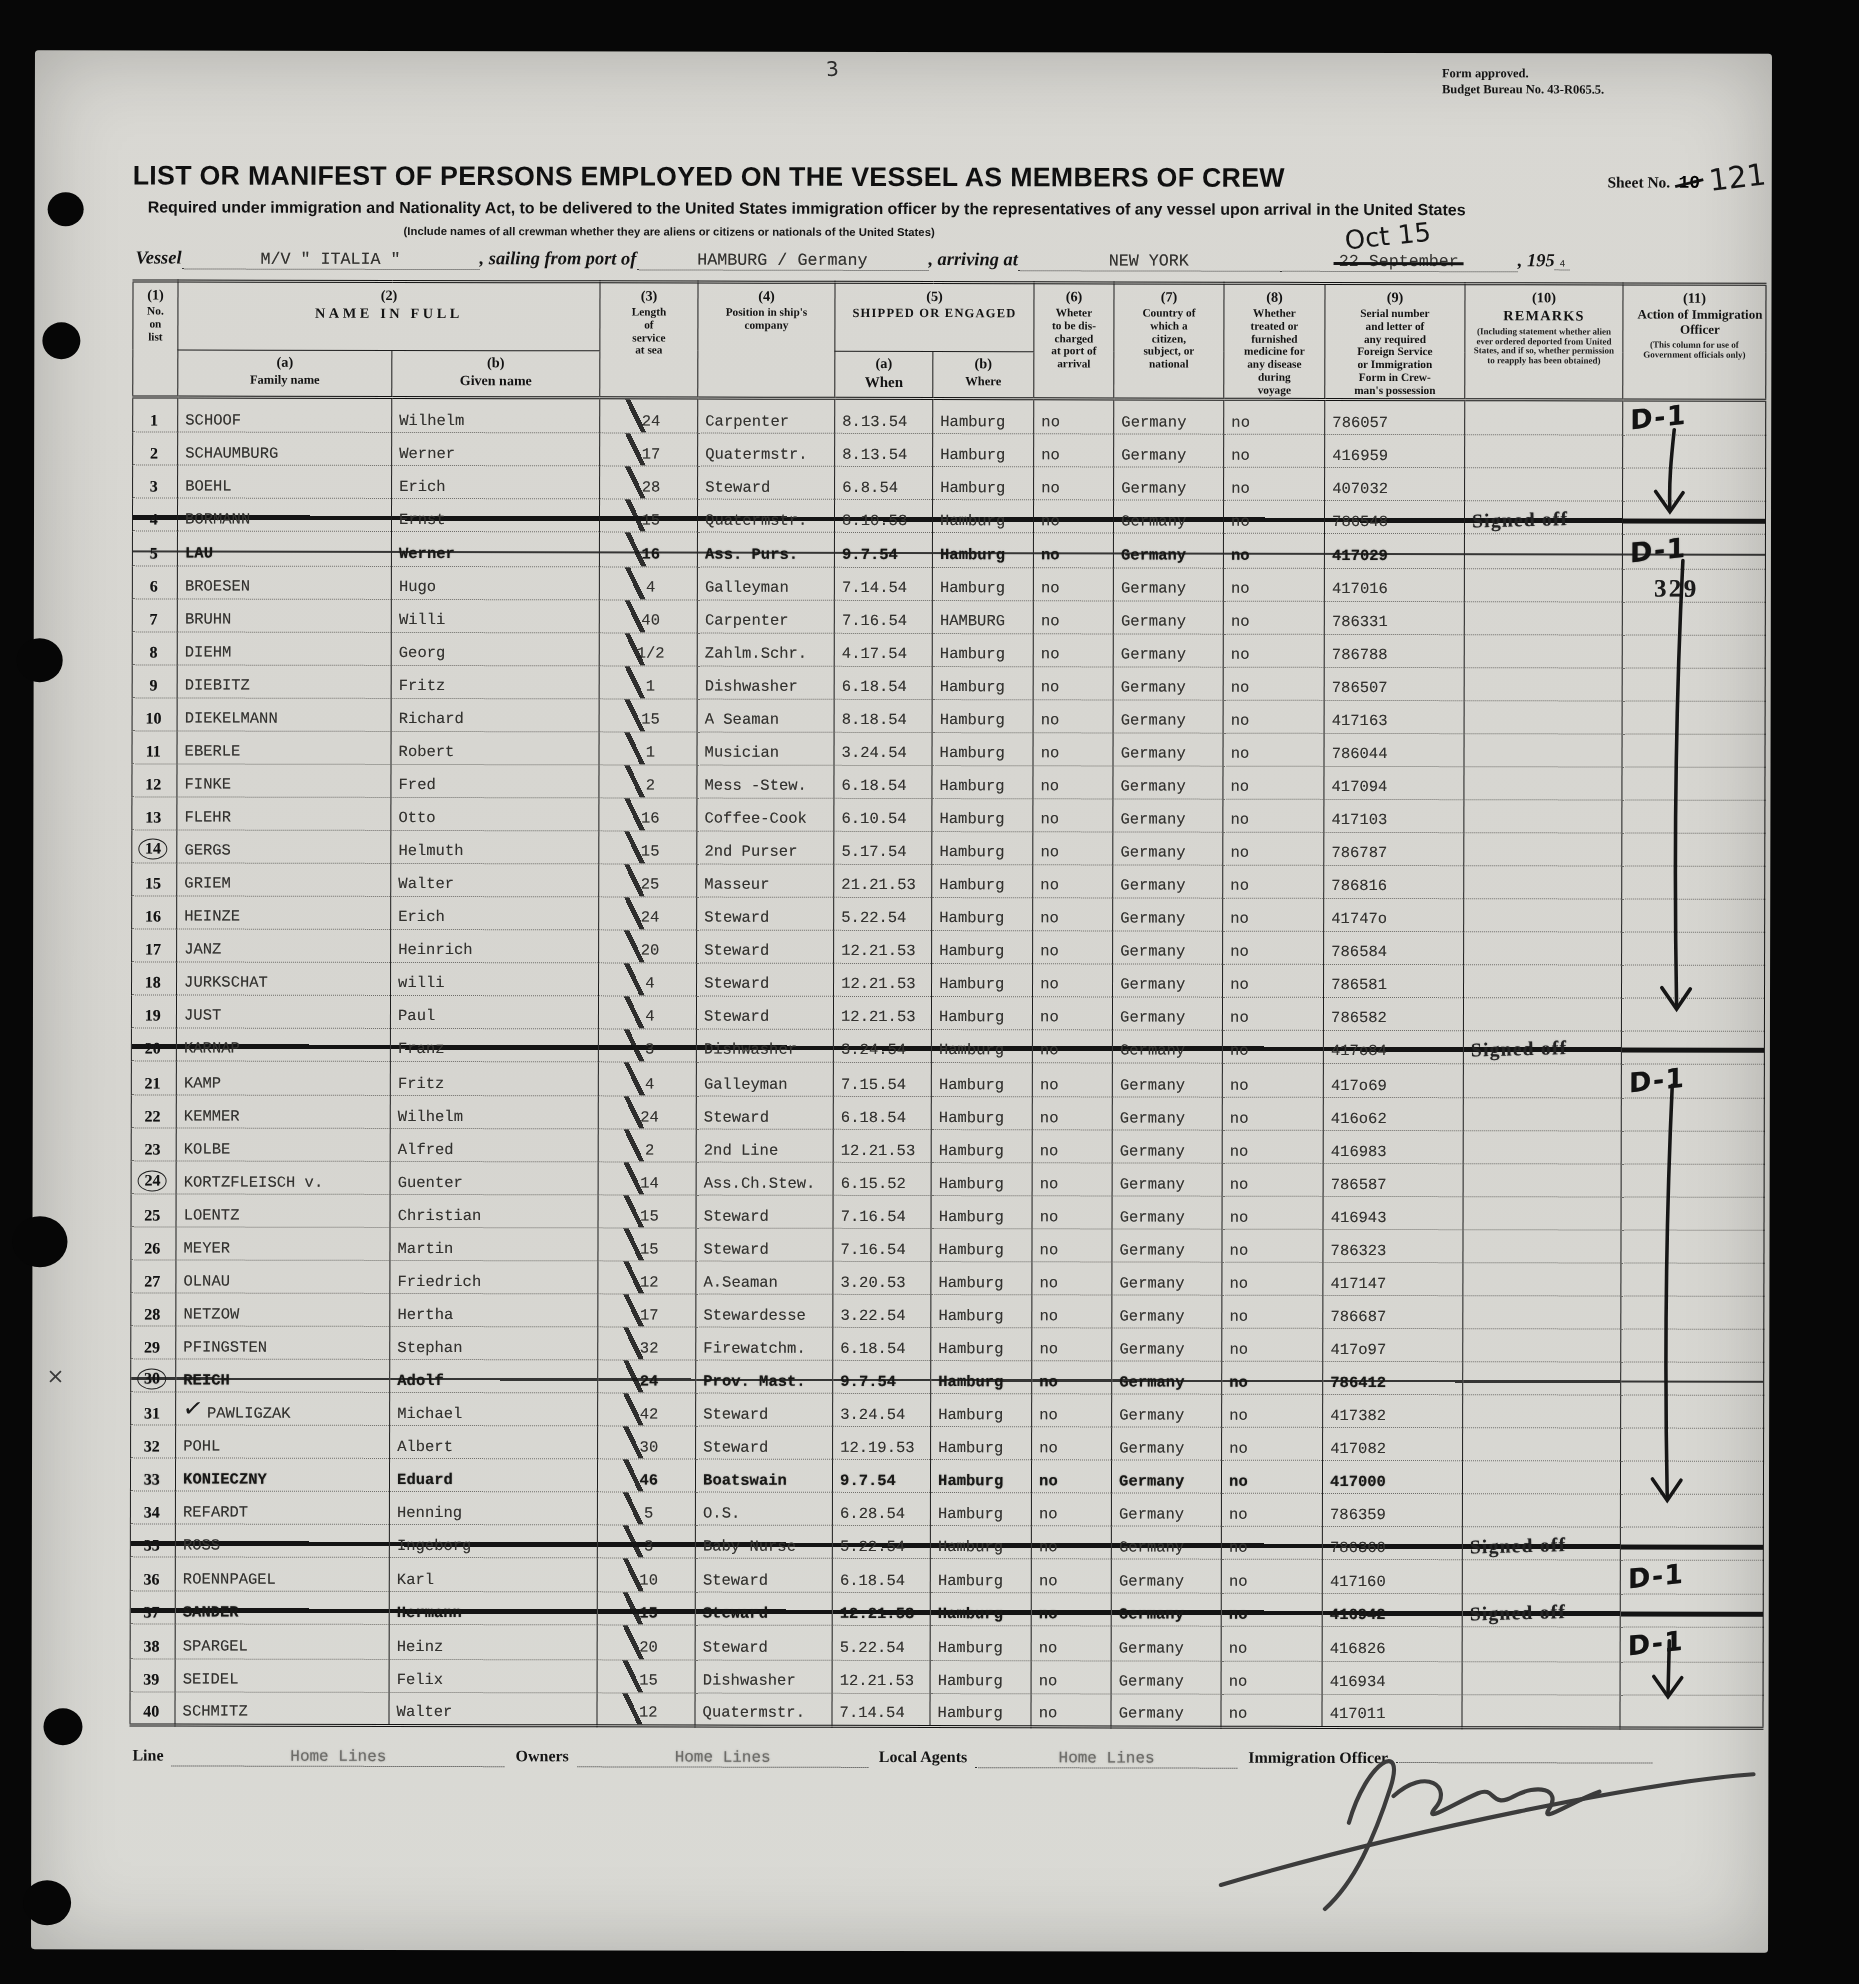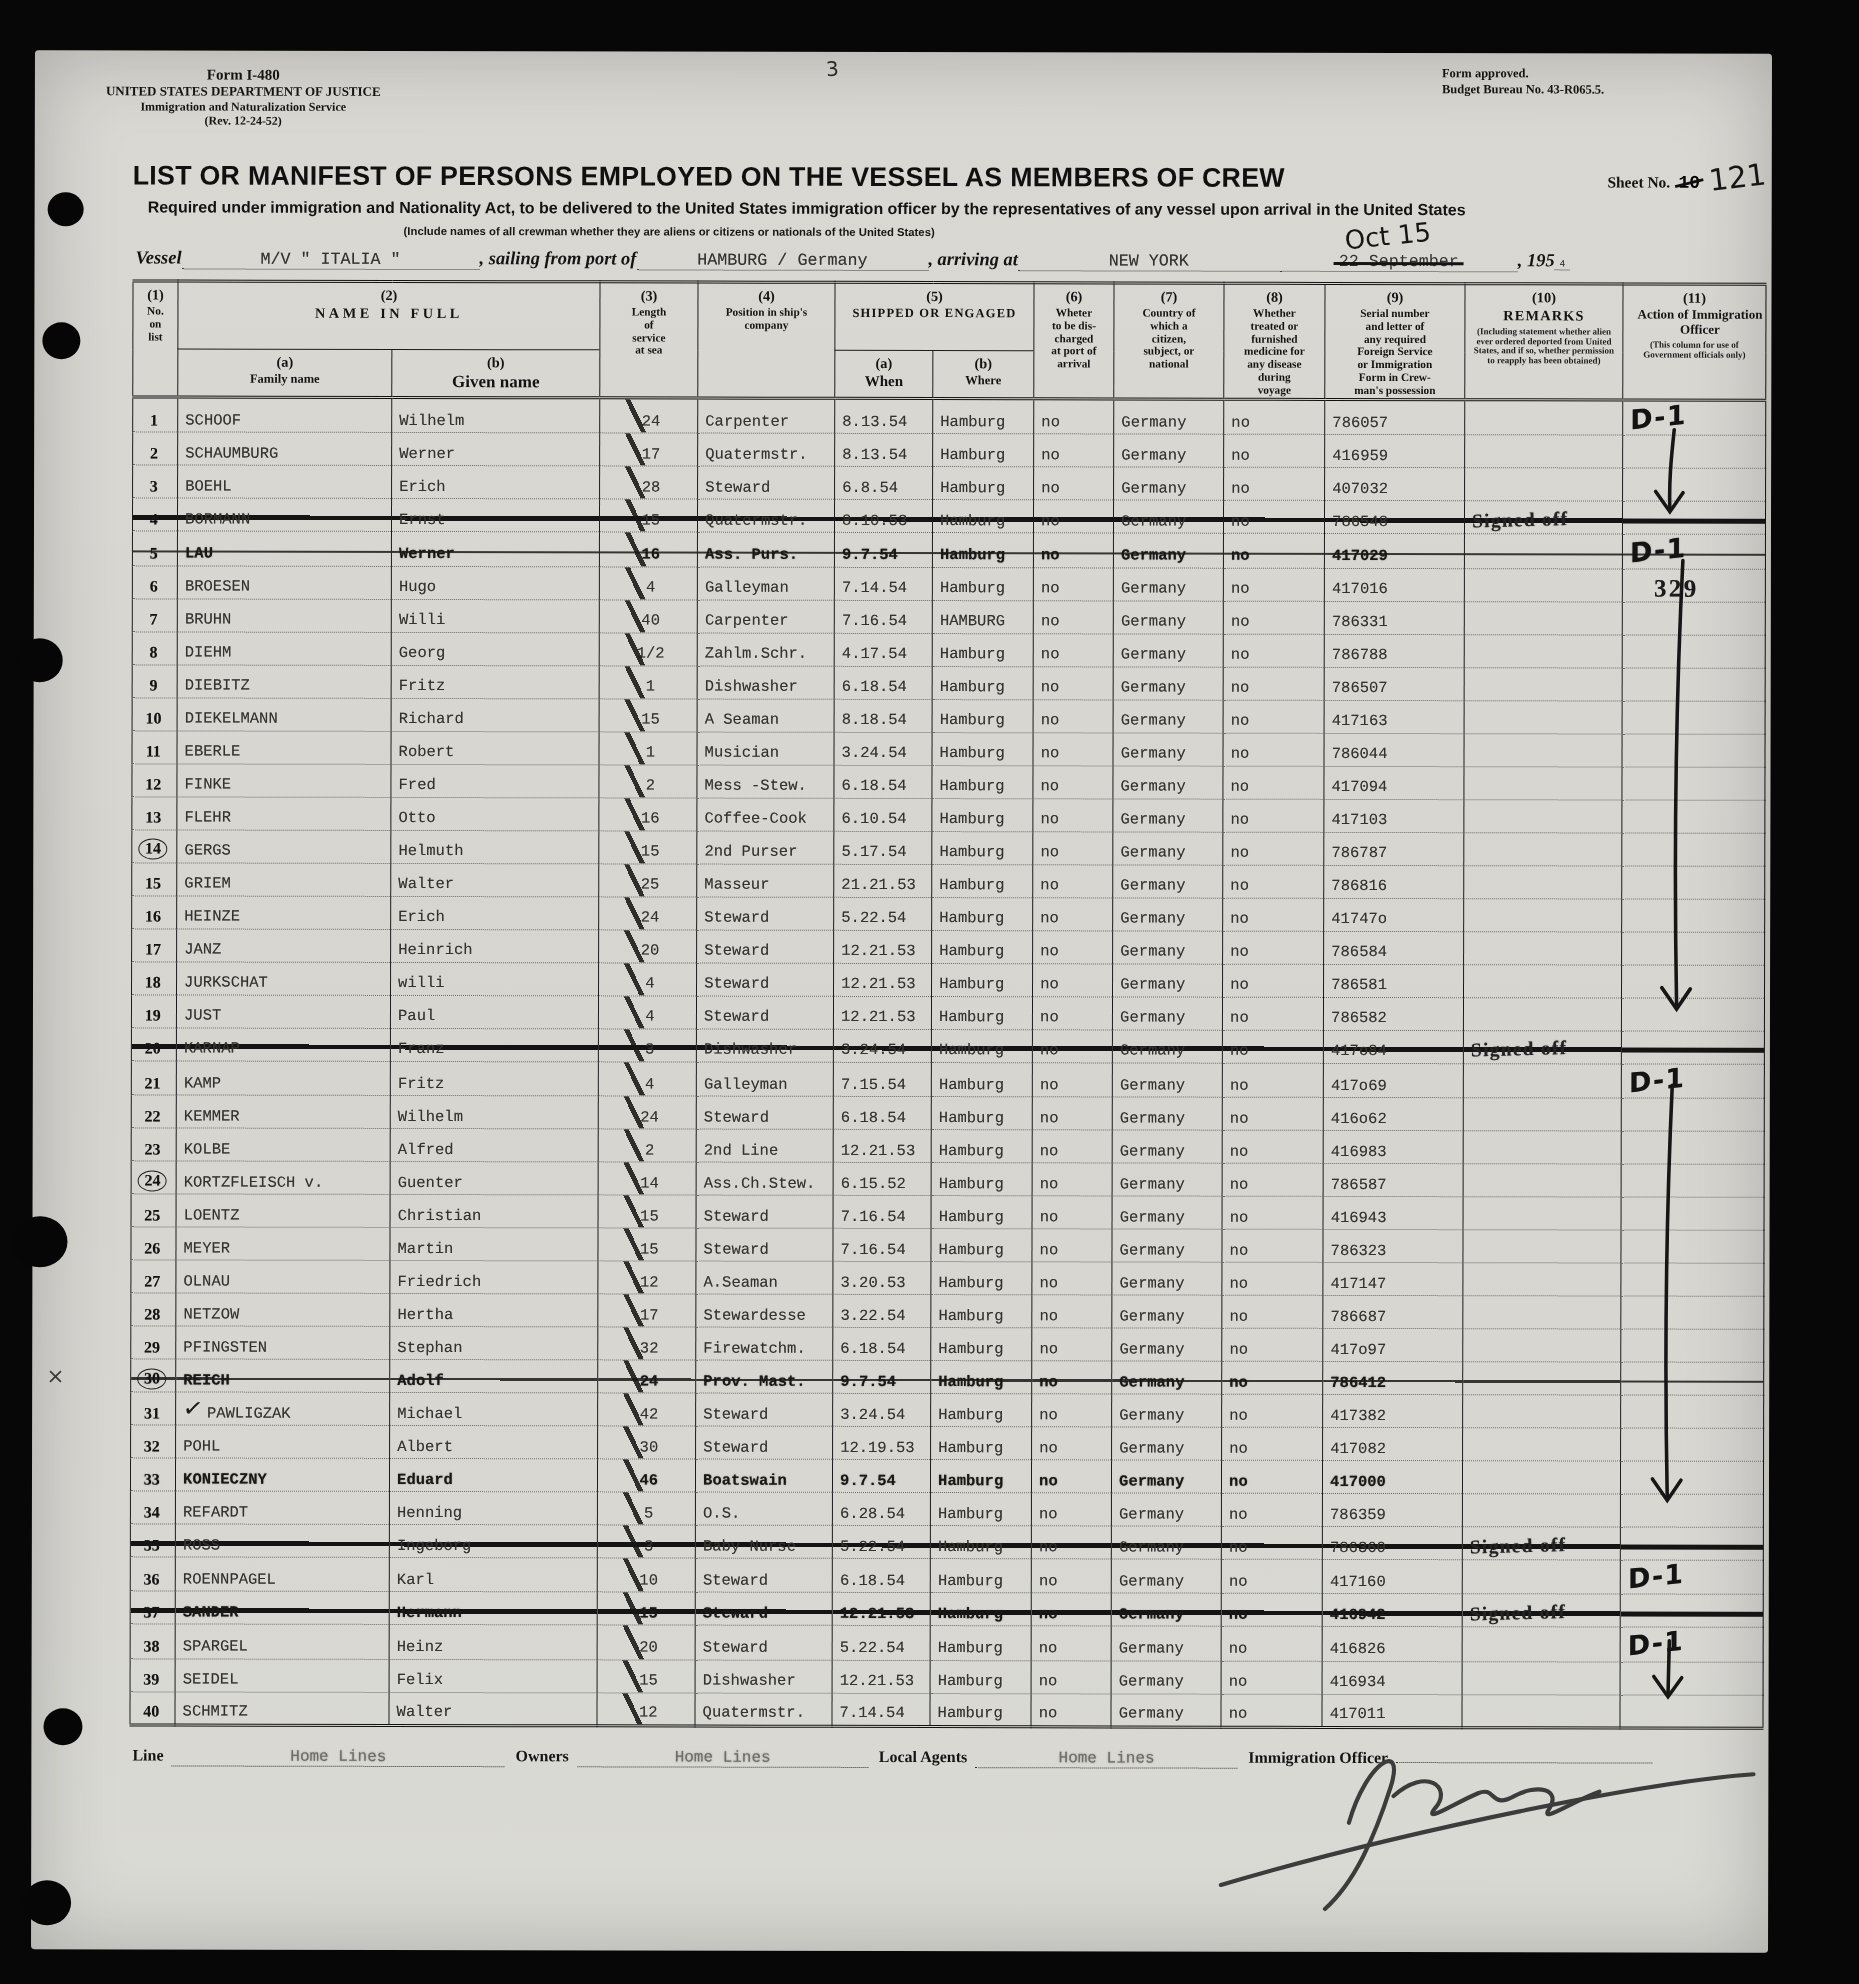--- a/index.html
+++ b/index.html
@@ -98,26 +98,20 @@
 
 <div class="paper">
 
   <div class="hole" style="left:13px;top:142px;width:36px;height:34px;"></div>
   <div class="hole" style="left:8.3px;top:272px;width:38px;height:37px;"></div>
   <div class="hole" style="left:-16.7px;top:588px;width:46px;height:44px;"></div>
   <div class="hole" style="left:-20px;top:1166px;width:55px;height:51px;"></div>
   <div class="hole" style="left:12px;top:1658px;width:39px;height:37px;"></div>
   <div class="hole" style="left:-8.3px;top:1830px;width:48px;height:45px;"></div>
 
-  <div class="form-id ps">
-    <div class="l1">Form I-480</div>
-    <div class="l2">UNITED STATES DEPARTMENT OF JUSTICE</div>
-    <div class="l3">Immigration and Naturalization Service</div>
-    <div class="l3">(Rev. 12-24-52)</div>
-  </div>
 
   <div class="page-num hand">3</div>
 
   <div class="approved ps">
     <div>Form approved.</div>
     <div>Budget Bureau No. 43-R065.5.</div>
   </div>
 
   <div class="title-row">
     <div class="main-title">LIST OR MANIFEST OF PERSONS EMPLOYED ON THE VESSEL AS MEMBERS OF CREW</div>
@@ -238,21 +232,21 @@
           <div class="cnote">(This column for use of Government officials only)</div>
           </th>
       </tr>
       <tr class="h2">
         <th>
           <div class="cnum">(a)</div>
             <div class="clabel" style="font-size:12.5px;">Family name</div>
           </th>
         <th>
           <div class="cnum">(b)</div>
-            <div class="clabel" style="font-size:17px;">Given name</div>
+            <div class="clabel" style="font-size:14px;">Given name</div>
           </th>
         <th>
           <div class="cnum">(a)</div>
             <div class="clabel" style="font-size:15px;">When</div>
           </th>
         <th>
           <div class="cnum">(b)</div>
             <div class="clabel" style="font-size:12.5px;">Where</div>
           </th>
       </tr>

